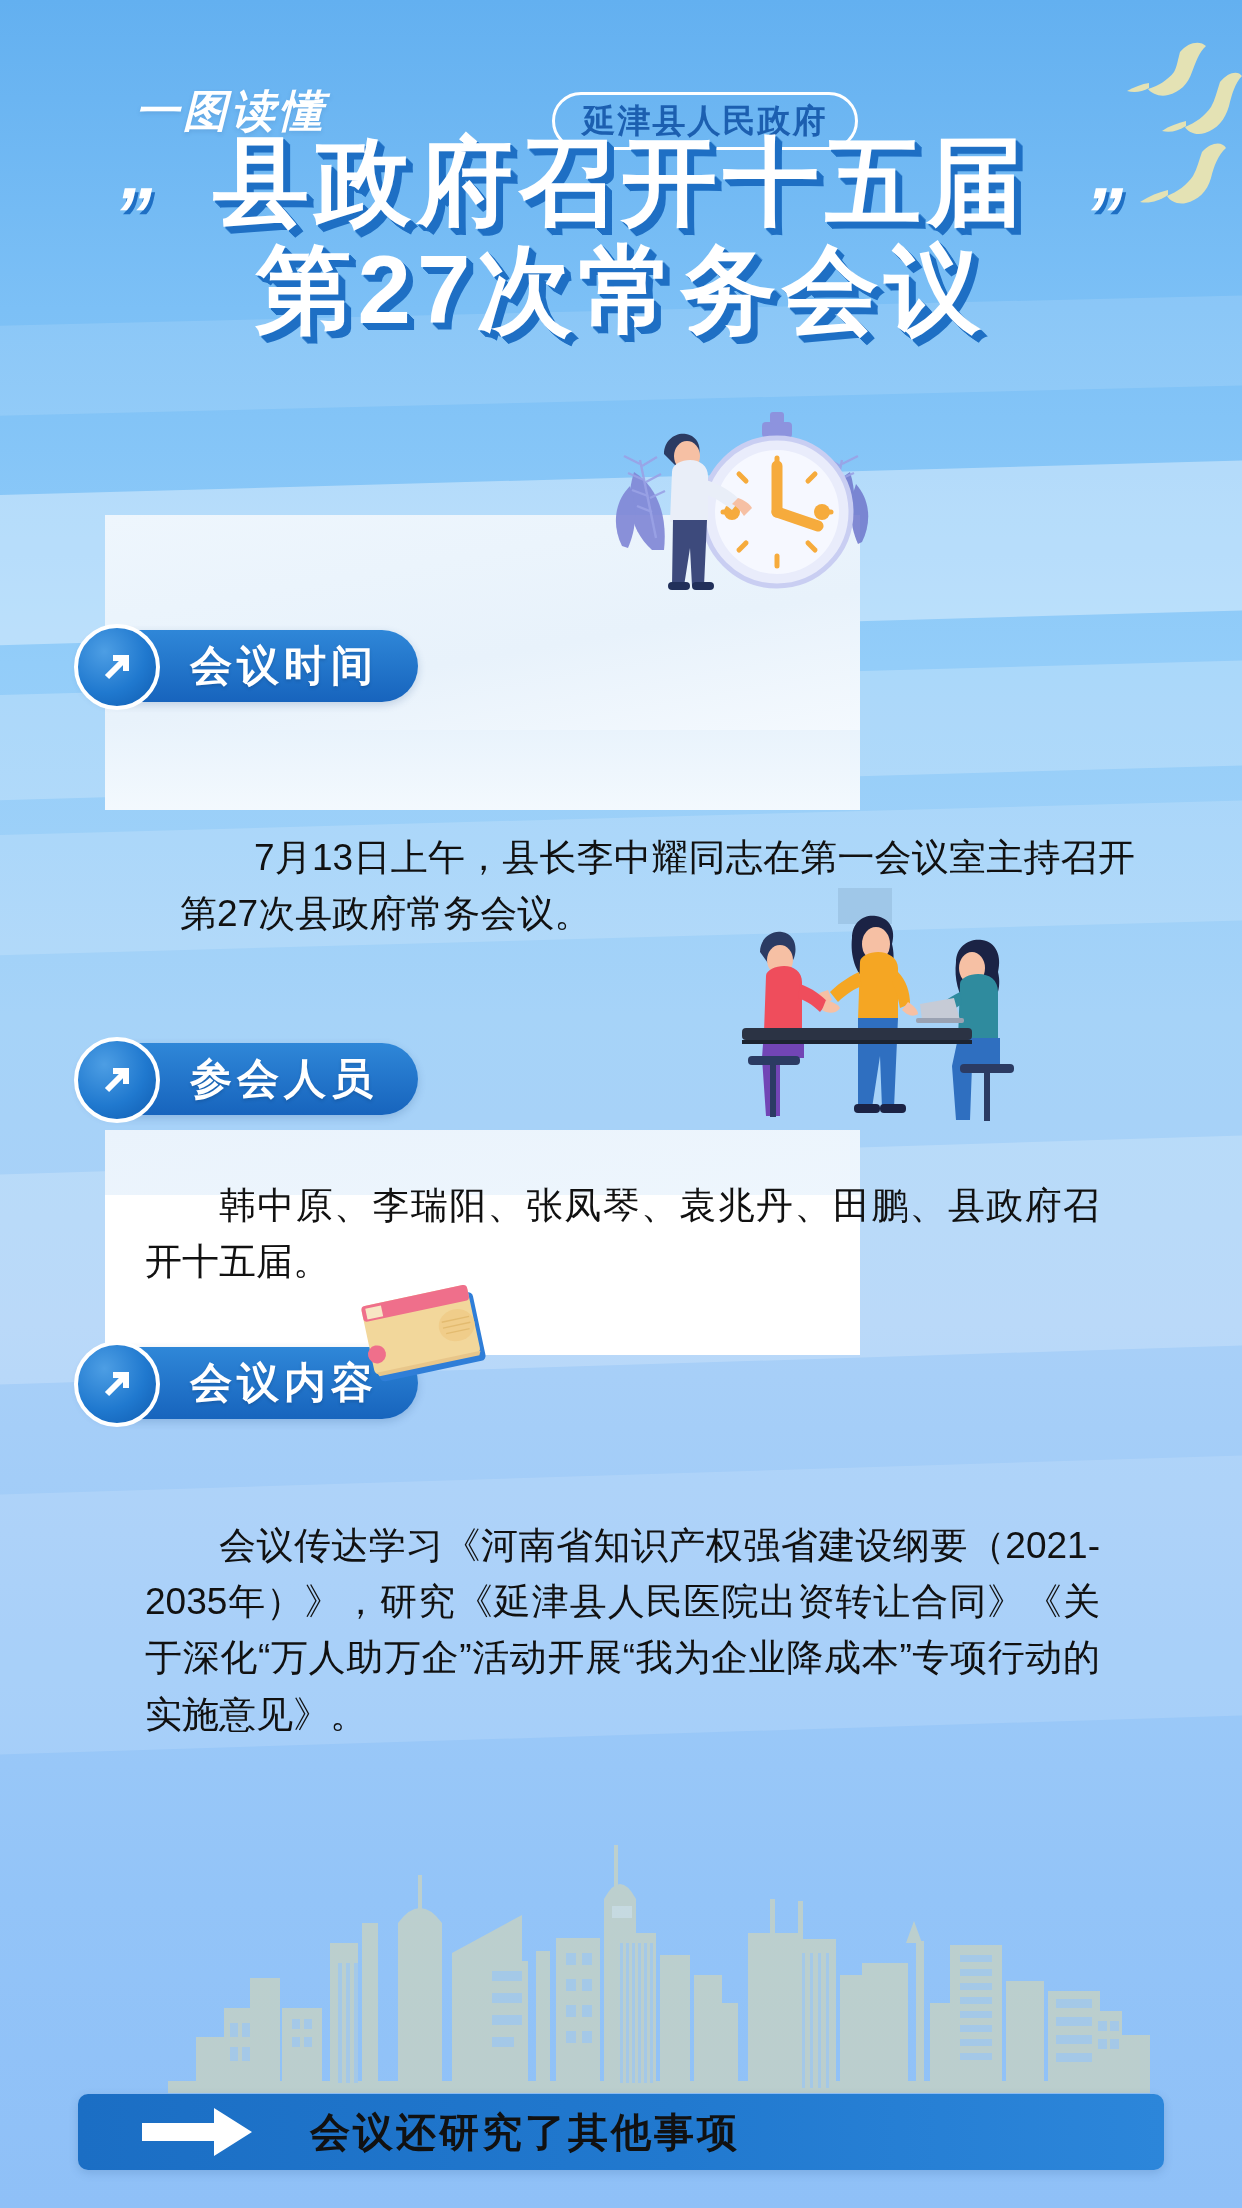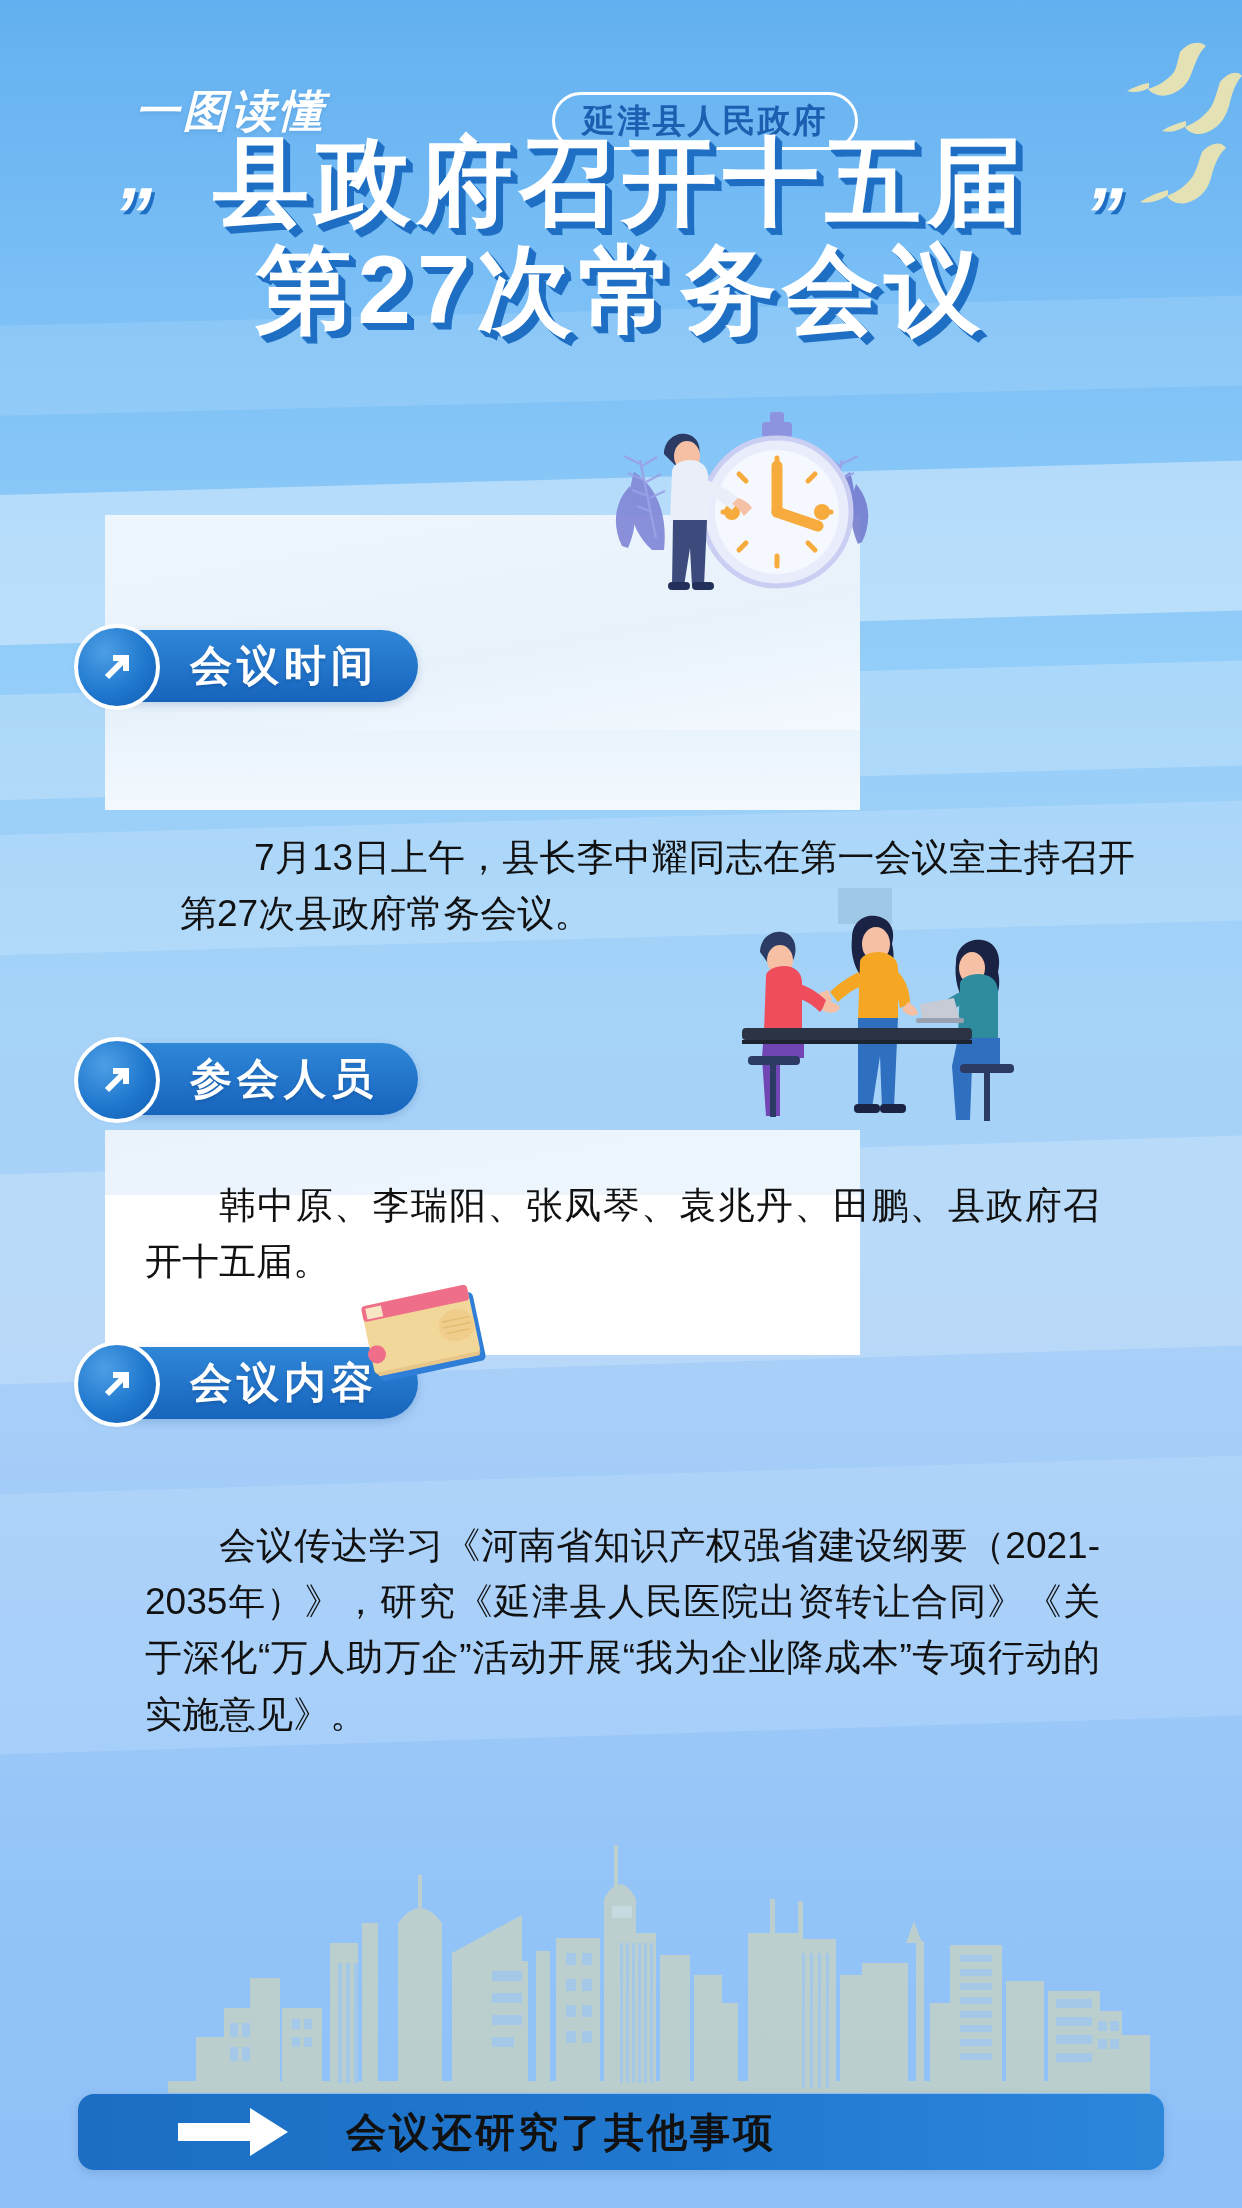--- a/index.html
+++ b/index.html
@@ -133,25 +133,24 @@
   #ill-envelope{ left:360px; top:1280px; width:130px; height:110px; }
 
   
   #skyline{ position:absolute; left:0; bottom:115px; width:100%; height:290px; z-index:1; opacity:.55; }
 
   
   .footer{
     position:absolute; left:78px; bottom:38px;
     width:1086px; height:76px;
     background:linear-gradient(90deg,#1b6ec4 0%,#2179cf 55%,#2c86da 100%);
-    border-radius:16px;
+    border-radius:10px;
     display:flex; align-items:center;
     z-index:9;
     box-shadow:0 3px 10px rgba(25,70,130,.18);
-    padding-left:36px;
   }
   .footer .farrow{ margin-left:62px; display:flex; align-items:center; }
   .footer .flabel{
     margin-left:52px;
     color:#111111; font-size:40px; font-weight:700; letter-spacing:3px;
   }
 </style>
 </head>
 <body>
 

